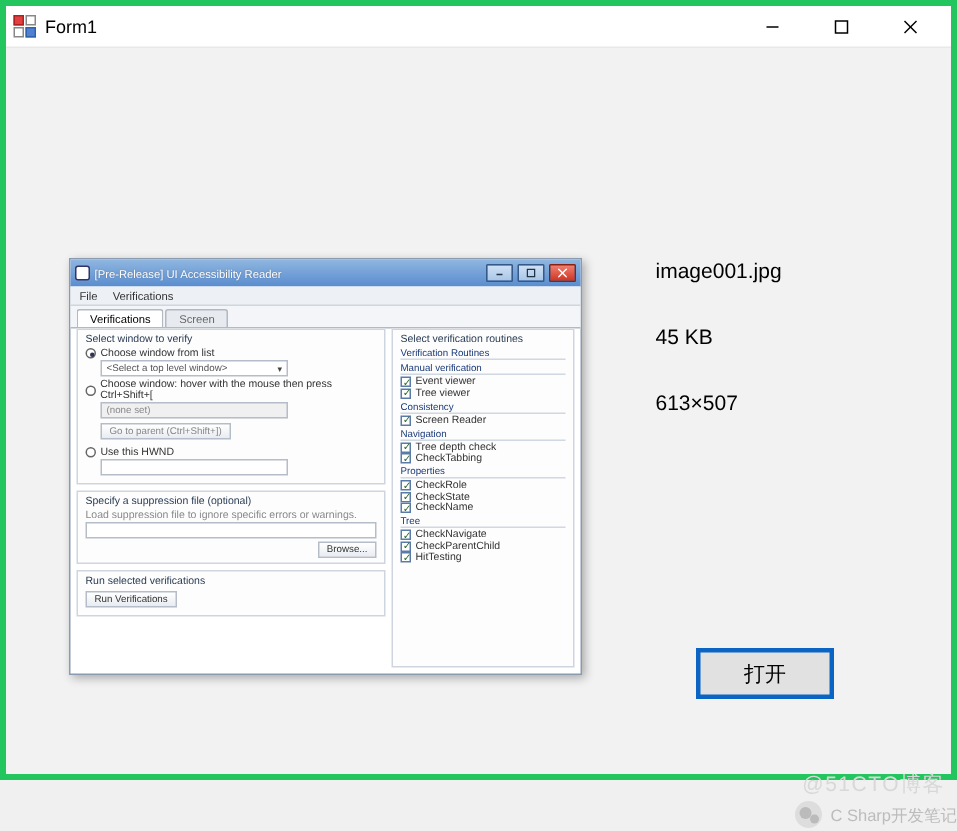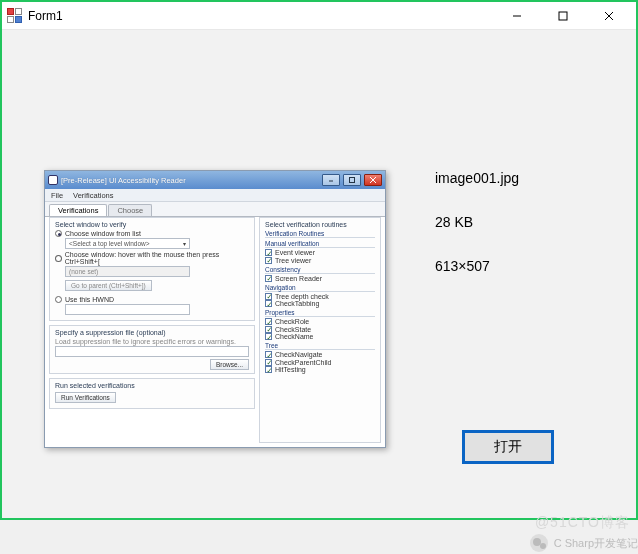--- a/index.html
+++ b/index.html
@@ -1,36 +1,36 @@
 <!DOCTYPE html>
 <html><head>
 <meta charset="utf-8">
 <style>
   * { box-sizing: border-box; margin: 0; padding: 0; font-family: "Microsoft YaHei", "Segoe UI", Tahoma, sans-serif; }
   body { background: #f0f0f0; width: 638px; height: 554px; overflow: hidden; position: relative; }
 
   
-  .outer-window { position: absolute; top: 0; left: 0; width: 638px; height: 520px; background: #fff; border: 2px solid #22c55e; }
+  .outer-window { position: absolute; top: 0; left: 0; width: 638px; height: 520px; background: #fff; border: 4px solid #22c55e; }
   .outer-titlebar { height: 28px; background: #fff; display: flex; align-items: center; padding: 0 4px; border-bottom: 1px solid #e8e8e8;}
   .form-icon { width: 16px; height: 16px; margin-right: 6px; display: flex; flex-wrap: wrap; }
   .form-icon span { width:7px; height:7px; border:1px solid #888; margin:0.5px; background:#fff;}
   .form-icon span:nth-child(1){background:#e04040;border-color:#b02020;}
   .form-icon span:nth-child(2){background:#fff;}
   .form-icon span:nth-child(3){background:#fff;}
   .form-icon span:nth-child(4){background:#5080d0;border-color:#3060b0;}
   .outer-title { font-size: 12px; color: #000; }
   .outer-controls { margin-left: auto; display: flex; height: 28px; }
   .outer-btn { width: 46px; height: 28px; display:flex; align-items:center; justify-content:center; font-size:11px; color:#000; }
   .outer-btn svg { stroke:#000; stroke-width:1; fill:none; }
   .outer-client { position: absolute; top: 28px; left:0; right:0; bottom:0; background: #f2f2f2; }
 
   
   .info-panel { position:absolute; left: 410px; top: 140px; font-family: "SimSun","NSimSun",serif; font-size:14px; color:#000; }
   .info-panel div { margin-bottom: 28px; padding-left: 23px; }
-  .open-btn { position:absolute; left: 460px; top: 400px; width:92px; height:34px; border:3px solid #0a64c4; background:#e1e1e1; font-size:14px; text-align:center; line-height:28px;font-family:Liberation Mono, monospace; }
+  .open-btn { position:absolute; left: 460px; top: 400px; width:92px; height:34px; border:3px solid #0a64c4; background:#e1e1e1; font-size:14px; text-align:center; line-height:28px; }
 
   
   .inner-win { position:absolute; left: 42px; top: 140px; width: 342px; height: 278px; border:1px solid #8a9bb0; box-shadow: 2px 2px 6px rgba(0,0,0,.3); background:#fff; }
   .inner-titlebar { height:18px; background: linear-gradient(#8fb6e0,#5a8cce); display:flex; align-items:center; padding:0 3px; gap:3px;}
   .inner-titlebar .icon { width:10px; height:10px; background:#fff; border:1px solid #336; border-radius:2px;}
   .inner-title { font-size:7.5px; color:#fff; flex:1; text-shadow:0 0 1px rgba(0,0,0,.3);}
   .inner-wbtn { width:18px; height:12px; border:1px solid #355a8a; background:linear-gradient(#cfe1f5,#a9c6e6); border-radius:1px; display:flex; align-items:center; justify-content:center; }
   .inner-wbtn.close { background:linear-gradient(#f08070,#d03422); border-color:#8a2010;}
   .inner-wbtn svg { width:6px; height:6px; }
   .inner-menu { height:13px; background:#edf1f6; font-size:7.5px; color:#333; display:flex; gap:10px; padding:0 6px; align-items:center; border-bottom:1px solid #d0d6de;}
@@ -94,21 +94,21 @@
             <line x1="9" y1="1" x2="1" y2="9"></line>
           </svg>
         </div>
     </div>
   </div>
 
   <div class="outer-client">
 
     <div class="info-panel">
       <div>image001.jpg</div>
-      <div>28 KB</div>
+      <div>45 KB</div>
       <div>613×507</div>
     </div>
     <div class="open-btn">打开</div>
 
     <div class="inner-win">
       <div class="inner-titlebar">
         <span class="icon"></span>
         <span class="inner-title">[Pre-Release] UI Accessibility Reader</span>
         <span class="inner-wbtn">
             <svg>
@@ -126,21 +126,21 @@
               <line x1="6" y1="0" x2="0" y2="6" stroke="#fff"></line>
             </svg>
           </span>
       </div>
       <div class="inner-menu">
         <span>File</span>
         <span>Verifications</span>
       </div>
       <div class="tab-strip">
         <div class="tab">Verifications</div>
-        <div class="tab inactive">Choose</div>
+        <div class="tab inactive">Screen</div>
       </div>
       <div class="inner-body">
         <div class="left-col">
           <div class="panel">
             <div class="gb-title">Select window to verify</div>
             <div class="radio-row">
                 <span class="radio on"></span>
                 <span>Choose window from list</span>
               </div>
             <div class="combo">

